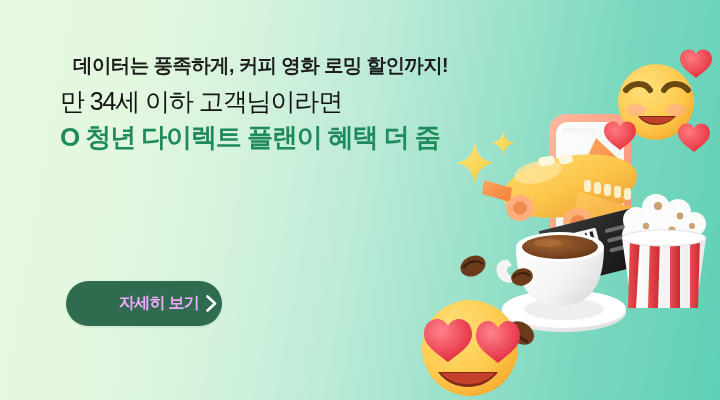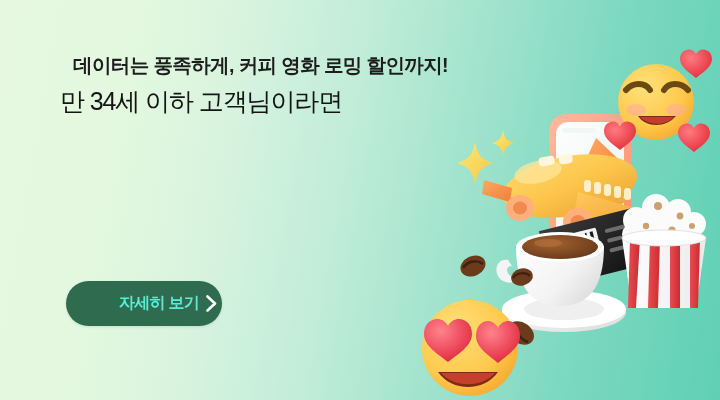--- a/index.html
+++ b/index.html
@@ -71,21 +71,21 @@
     justify-content:center;
     gap:7px;
     cursor:pointer;
     z-index:40;
     box-shadow:0 1px 3px rgba(0,0,0,.10);
   }
   .cta-label {
     font-size:16px;
     font-weight:700;
     letter-spacing:-0.7px;
-    color:#5eead4;
+    color:#f0abfc;
     margin-left:48px;
   }
   .cta-chev { display:block; }
 
   
   .art { position:absolute; inset:0; z-index:20; pointer-events:none; }
   .art svg { position:absolute; }
 
   .em-wink   { left:600px; top:42px;  width:118px; height:118px; }
   .em-hearts { left:412px; top:288px; width:122px; height:122px; }
@@ -329,20 +329,21 @@
       <path d="M36 38 c6 -12 24 -8 24 8 c0 12 -15 21 -24 28 c-9 -7 -24 -16 -24 -28 c0 -16 18 -20 24 -8 Z" fill="url(#hrtB)"></path>
       <path d="M86 40 c6 -12 22 -8 22 8 c0 12 -14 20 -22 27 c-8 -7 -22 -15 -22 -27 c0 -16 16 -20 22 -8 Z" fill="url(#hrtB)"></path>
       <path d="M26 84 C40 104 72 104 86 84 Z" fill="#7d2a17"></path>
       <path d="M29 85 C42 100 70 100 83 85 Z" fill="#c4402a"></path>
     </svg>
   </div>
 
   <div class="copy">
     <div class="eyebrow">데이터는 풍족하게, 커피 영화 로밍 할인까지!</div>
     <div class="headline">만 34세 이하 고객님이라면</div>
+    <div class="subline">O 청년 다이렉트 플랜이 혜택 더 줌</div>
   </div>
 
   <button class="cta">
     <span class="cta-label">자세히 보기</span>
     <svg class="cta-chev" width="11" height="17" viewBox="0 0 11 17">
       <path d="M1.5 1.5 L9 8.5 L1.5 15.5" stroke="#ffffff" stroke-width="2.6" fill="none" stroke-linecap="round" stroke-linejoin="round"></path>
     </svg>
   </button>
 
 </div>

